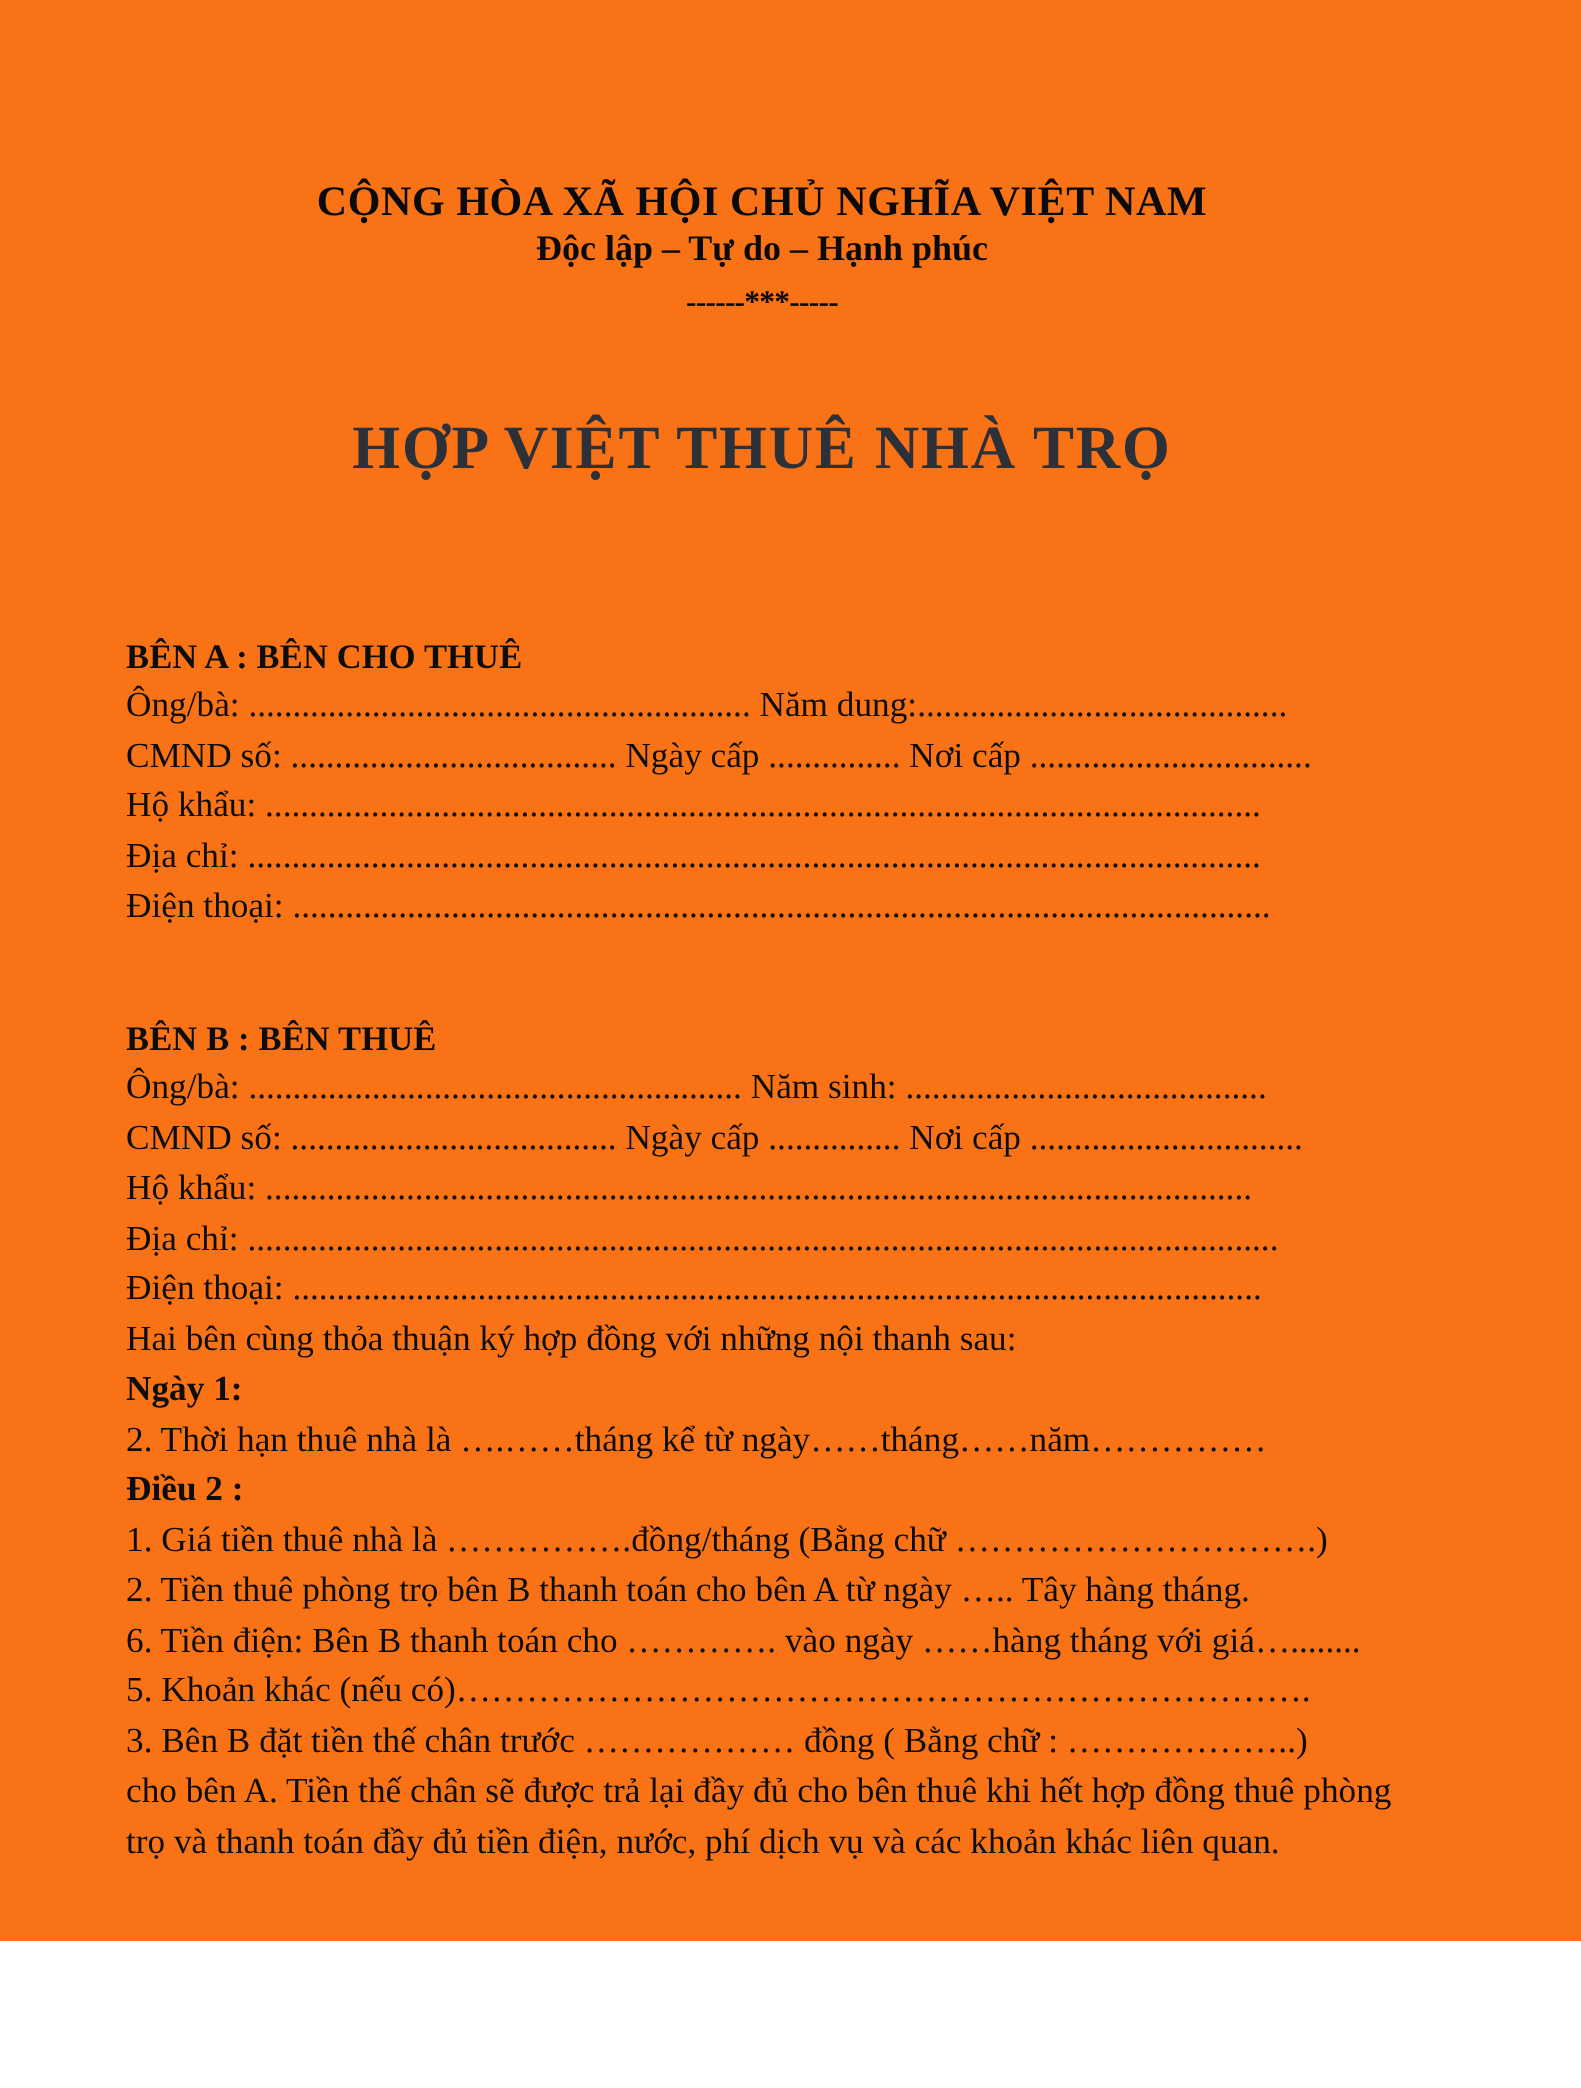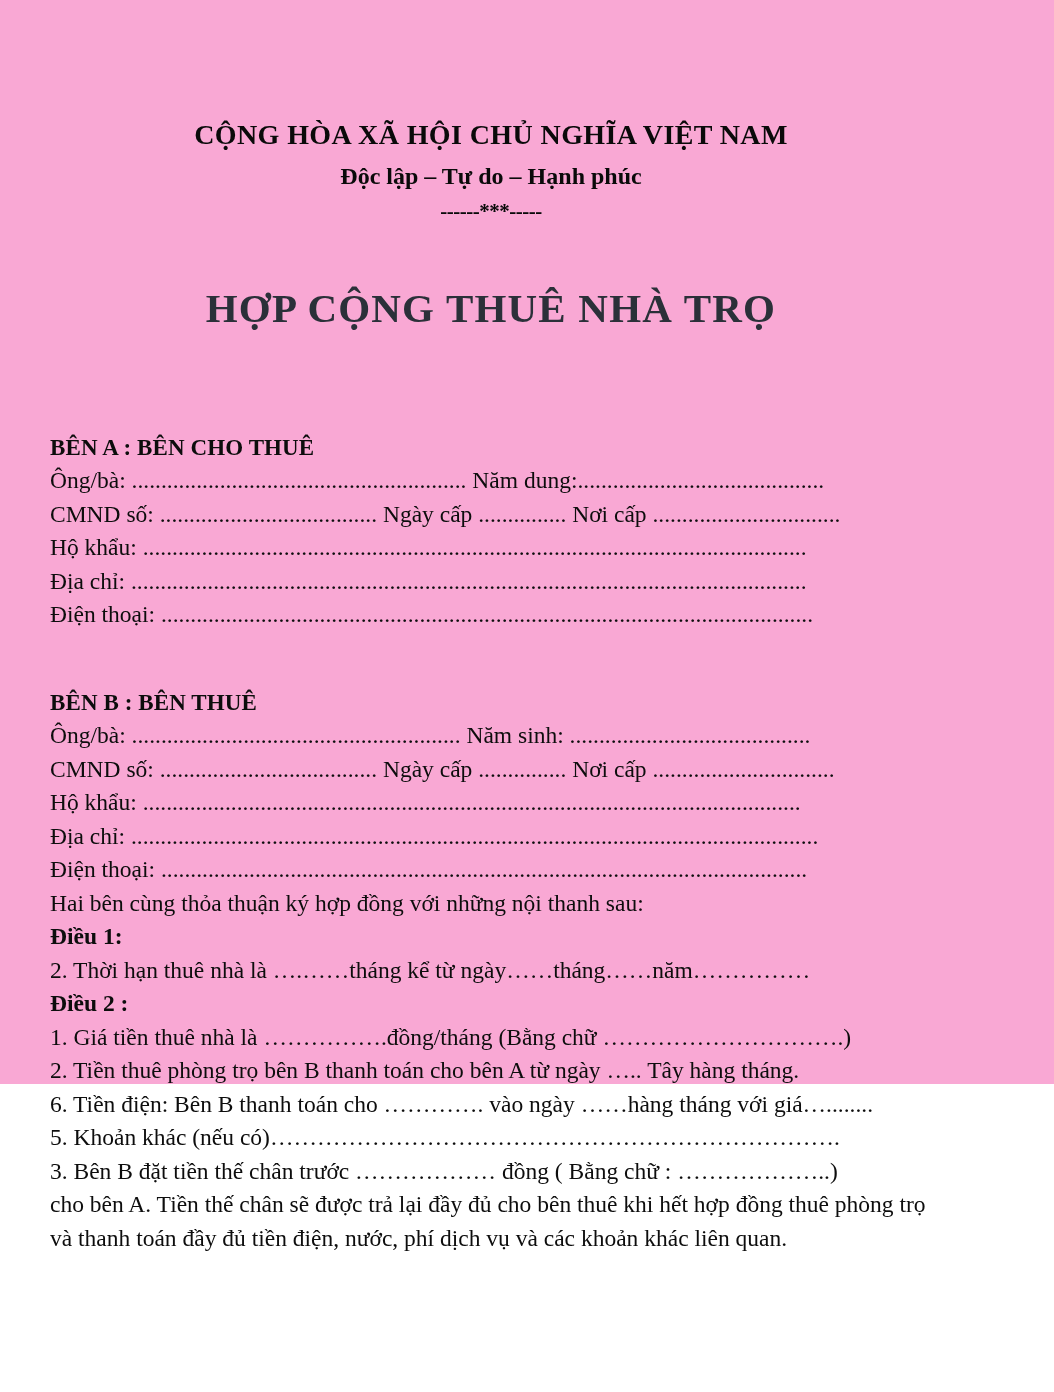--- a/index.html
+++ b/index.html
@@ -10,44 +10,43 @@
   body {
     width: 1054px;
     height: 1392px;
     font-family: "Liberation Serif", "DejaVu Serif", serif;
     color: #0d0d0d;
     -webkit-font-smoothing: antialiased;
   }
   .page {
     position: relative;
     width: 1054px;
-    height: 1084px;
+    height: 1294px;
     box-sizing: border-box;
-    padding: 0 122px 0 50px;
-    background: #f9a8d4;
+    padding: 0 122px 0 84px;
+    background: #f97316;
   }
 
   
   .heading-block {
     padding-top: 118px;
     text-align: center;
   }
   .nation-line {
     font-weight: bold;
     font-size: 28px;
     letter-spacing: 0.4px;
     line-height: 1.18;
     color: #0a0a0a;
     white-space: nowrap;
   }
   .motto-line {
     font-weight: bold;
     font-size: 24px;
     line-height: 1.3;
-    margin-top: 10px;
     color: #0a0a0a;
   }
   .star-divider {
     font-weight: bold;
     font-size: 21px;
     line-height: 1.3;
     margin-top: 6px;
     letter-spacing: -0.5px;
     color: #0a0a0a;
   }
@@ -105,21 +104,21 @@
 <body>
 
 <div class="page">
 
   <div class="heading-block">
     <div class="nation-line">CỘNG HÒA XÃ HỘI CHỦ NGHĨA VIỆT NAM</div>
     <div class="motto-line">Độc lập – Tự do – Hạnh phúc</div>
     <div class="star-divider">------***-----</div>
   </div>
 
-  <div class="doc-title">HỢP CỘNG THUÊ NHÀ TRỌ</div>
+  <div class="doc-title">HỢP VIỆT THUÊ NHÀ TRỌ</div>
 
   <div class="body-content">
 
     <div class="party-head">BÊN A : BÊN CHO THUÊ</div>
     <div class="form-line">Ông/bà: ......................................................... Năm dung:..........................................</div>
     <div class="form-line">CMND số: ..................................... Ngày cấp ............... Nơi cấp ................................</div>
     <div class="form-line">Hộ khẩu: .................................................................................................................</div>
     <div class="form-line">Địa chỉ: ...................................................................................................................</div>
     <div class="form-line">Điện thoại: ...............................................................................................................</div>
 
@@ -127,21 +126,21 @@
 
     <div class="party-head">BÊN B : BÊN THUÊ</div>
     <div class="form-line">Ông/bà: ........................................................ Năm sinh: .........................................</div>
     <div class="form-line">CMND số: ..................................... Ngày cấp ............... Nơi cấp ...............................</div>
     <div class="form-line">Hộ khẩu: ................................................................................................................</div>
     <div class="form-line">Địa chỉ: .....................................................................................................................</div>
     <div class="form-line">Điện thoại: ..............................................................................................................</div>
 
     <div class="plain-line">Hai bên cùng thỏa thuận ký hợp đồng với những nội thanh sau:</div>
 
-    <div class="article-head">Điều 1:</div>
+    <div class="article-head">Ngày 1:</div>
     <div class="clause-line">2. Thời hạn thuê nhà là ….……tháng kể từ ngày……tháng……năm……………</div>
 
     <div class="article-head">Điều 2 :</div>
     <div class="clause-line">1. Giá tiền thuê nhà là …………….đồng/tháng (Bằng chữ ………………………….)</div>
     <div class="clause-line">2. Tiền thuê phòng trọ bên B thanh toán cho bên A từ ngày ….. Tây hàng tháng.</div>
     <div class="clause-line wrap-line">6. Tiền điện: Bên B thanh toán cho ………….  vào ngày ……hàng tháng với giá…........</div>
     <div class="clause-line">5. Khoản khác (nếu có)……………………………………………………………….</div>
     <div class="clause-line">3. Bên B đặt tiền thế chân trước ……………… đồng ( Bằng chữ : ………………..)</div>
     <div class="para-block">cho bên A. Tiền thế chân sẽ được trả lại đầy đủ cho bên thuê khi hết hợp đồng thuê phòng trọ và thanh toán đầy đủ tiền điện, nước, phí dịch vụ và các khoản khác liên quan.</div>
 

